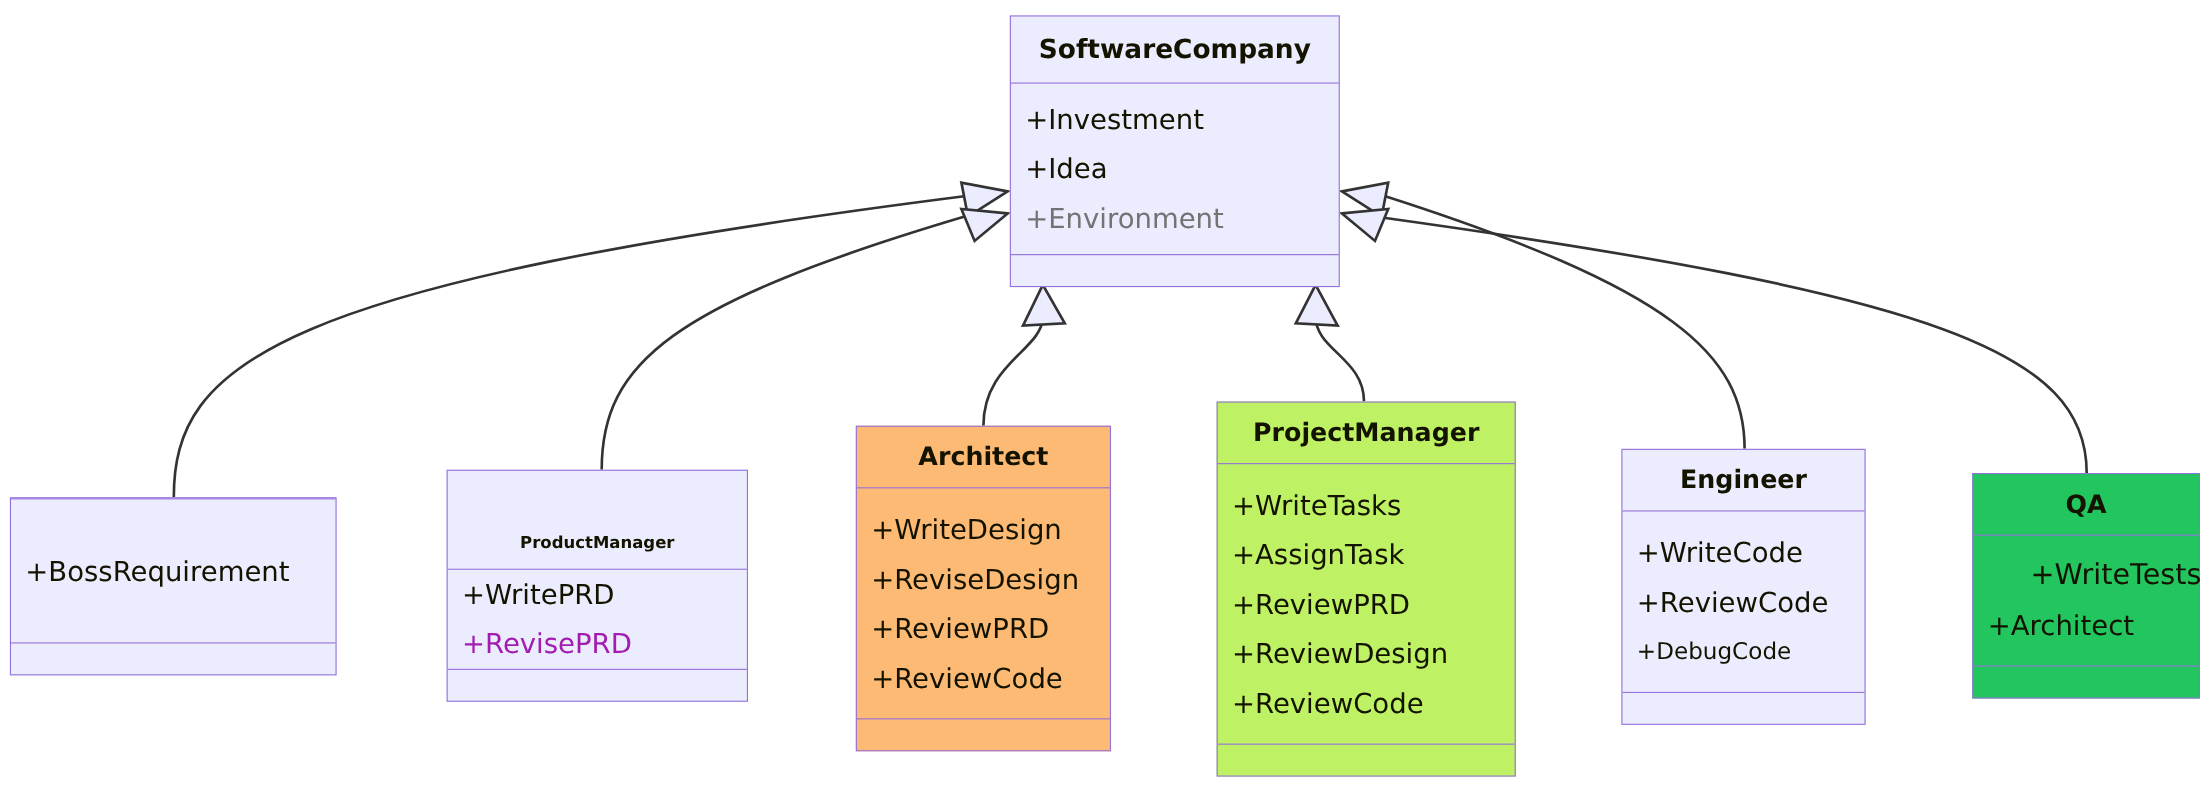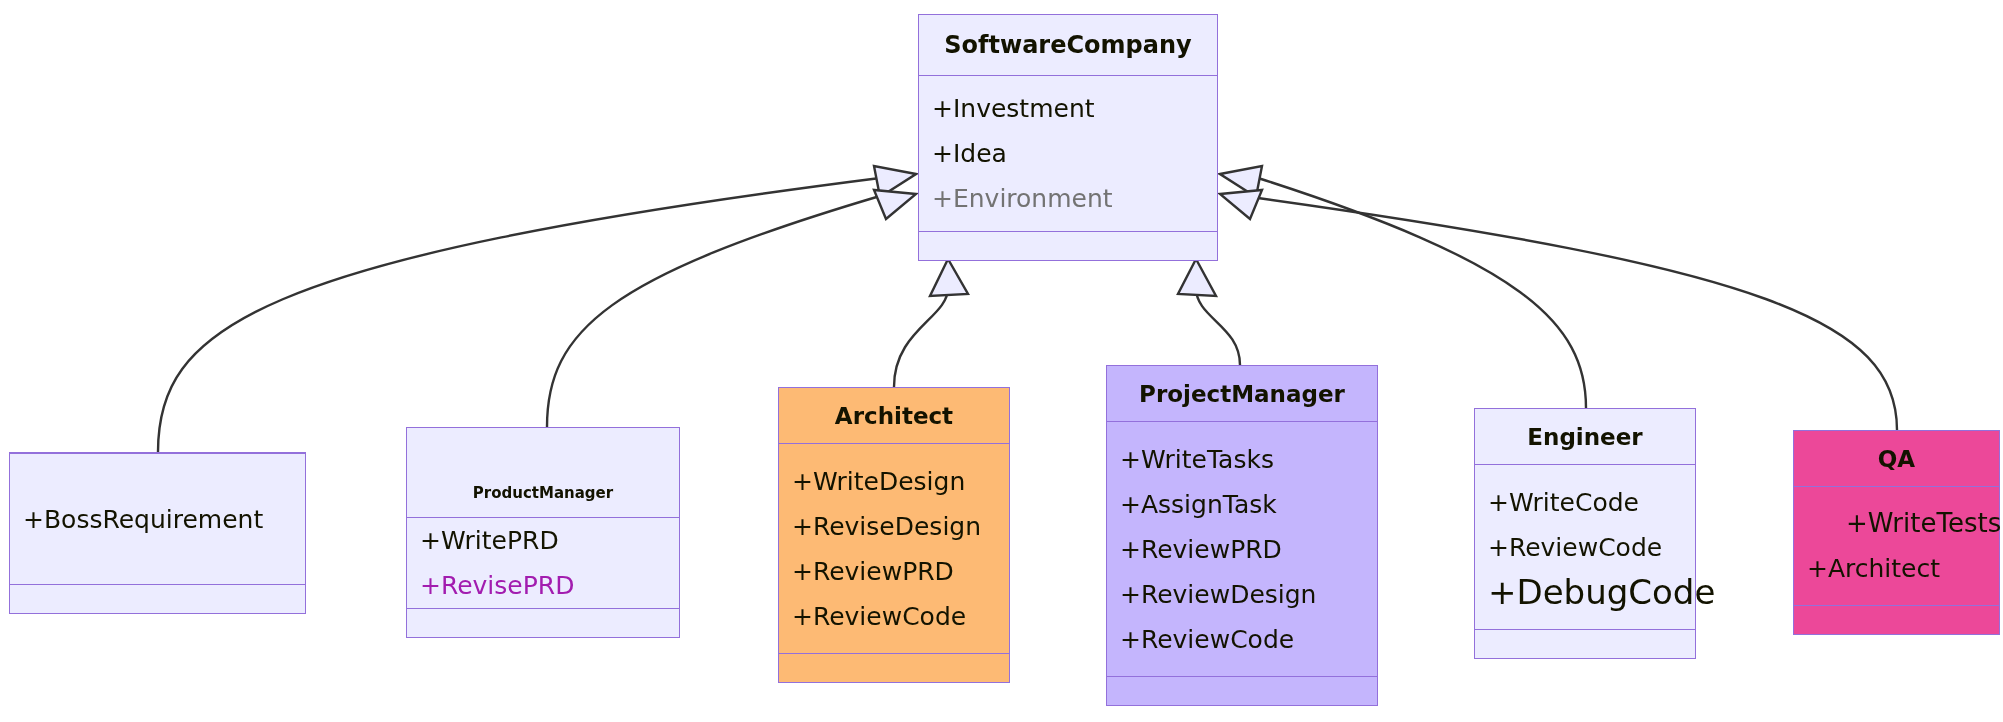--- a/index.html
+++ b/index.html
@@ -123,45 +123,45 @@
         <div class="class-divider" style="border-top-color: rgb(147, 112, 219);"></div>
         <div class="class-members">
           <div class="member-row" style="font-size: 25px; height: 45px; line-height: 45px; color: rgb(19, 19, 0);">+WriteDesign</div>
           <div class="member-row" style="font-size: 25px; height: 45px; line-height: 45px; color: rgb(19, 19, 0);">+ReviseDesign</div>
           <div class="member-row" style="font-size: 25px; height: 45px; line-height: 45px; color: rgb(19, 19, 0);">+ReviewPRD</div>
           <div class="member-row" style="font-size: 25px; height: 45px; line-height: 45px; color: rgb(19, 19, 0);">+ReviewCode</div>
         </div>
         <div class="class-divider" style="border-top-color: rgb(147, 112, 219);"></div>
         <div class="class-members class-methods" style="flex: 0 0 28px;"></div>
       </div>
-      <div class="uml-class" style="left: 1106px; top: 365px; width: 272px; height: 341px; background: #c4b5fd; border-color: rgb(147, 112, 219);">
+      <div class="uml-class" style="left: 1106px; top: 365px; width: 272px; height: 341px; background: #bef264; border-color: rgb(147, 112, 219);">
         <div class="class-title" style="height: 55px; font-size: 23px; color: rgb(19, 19, 0);">ProjectManager</div>
         <div class="class-divider" style="border-top-color: rgb(147, 112, 219);"></div>
         <div class="class-members">
           <div class="member-row" style="font-size: 25px; height: 45px; line-height: 45px; color: rgb(19, 19, 0);">+WriteTasks</div>
           <div class="member-row" style="font-size: 25px; height: 45px; line-height: 45px; color: rgb(19, 19, 0);">+AssignTask</div>
           <div class="member-row" style="font-size: 25px; height: 45px; line-height: 45px; color: rgb(19, 19, 0);">+ReviewPRD</div>
           <div class="member-row" style="font-size: 25px; height: 45px; line-height: 45px; color: rgb(19, 19, 0);">+ReviewDesign</div>
           <div class="member-row" style="font-size: 25px; height: 45px; line-height: 45px; color: rgb(19, 19, 0);">+ReviewCode</div>
         </div>
         <div class="class-divider" style="border-top-color: rgb(147, 112, 219);"></div>
         <div class="class-members class-methods" style="flex: 0 0 28px;"></div>
       </div>
       <div class="uml-class" style="left: 1474px; top: 408px; width: 222px; height: 251px; background: rgb(236, 236, 255); border-color: rgb(147, 112, 219);">
         <div class="class-title" style="height: 55px; font-size: 23px; color: rgb(19, 19, 0);">Engineer</div>
         <div class="class-divider" style="border-top-color: rgb(147, 112, 219);"></div>
         <div class="class-members">
           <div class="member-row" style="font-size: 25px; height: 45px; line-height: 45px; color: rgb(19, 19, 0);">+WriteCode</div>
           <div class="member-row" style="font-size: 25px; height: 45px; line-height: 45px; color: rgb(19, 19, 0);">+ReviewCode</div>
-          <div class="member-row" style="font-size: 34px; height: 45px; line-height: 45px; color: rgb(19, 19, 0);">+DebugCode</div>
+          <div class="member-row" style="font-size: 21px; height: 45px; line-height: 45px; color: rgb(19, 19, 0);">+DebugCode</div>
         </div>
         <div class="class-divider" style="border-top-color: rgb(147, 112, 219);"></div>
         <div class="class-members class-methods" style="flex: 0 0 28px;"></div>
       </div>
-      <div class="uml-class" style="left: 1793px; top: 430px; width: 207px; height: 205px; background: #ec4899; border-color: rgb(147, 112, 219);">
+      <div class="uml-class" style="left: 1793px; top: 430px; width: 207px; height: 205px; background: #22c55e; border-color: rgb(147, 112, 219);">
         <div class="class-title" style="height: 55px; font-size: 23px; color: rgb(19, 19, 0);">QA</div>
         <div class="class-divider" style="border-top-color: rgb(147, 112, 219);"></div>
         <div class="class-members">
           <div class="member-row" style="font-size: 26px; height: 45px; line-height: 45px; color: rgb(19, 19, 0); margin-left: 39px;">+WriteTests</div>
           <div class="member-row" style="font-size: 25px; height: 45px; line-height: 45px; color: rgb(19, 19, 0);">+Architect</div>
         </div>
         <div class="class-divider" style="border-top-color: rgb(147, 112, 219);"></div>
         <div class="class-members class-methods" style="flex: 0 0 28px;"></div>
       </div>
     </div>

